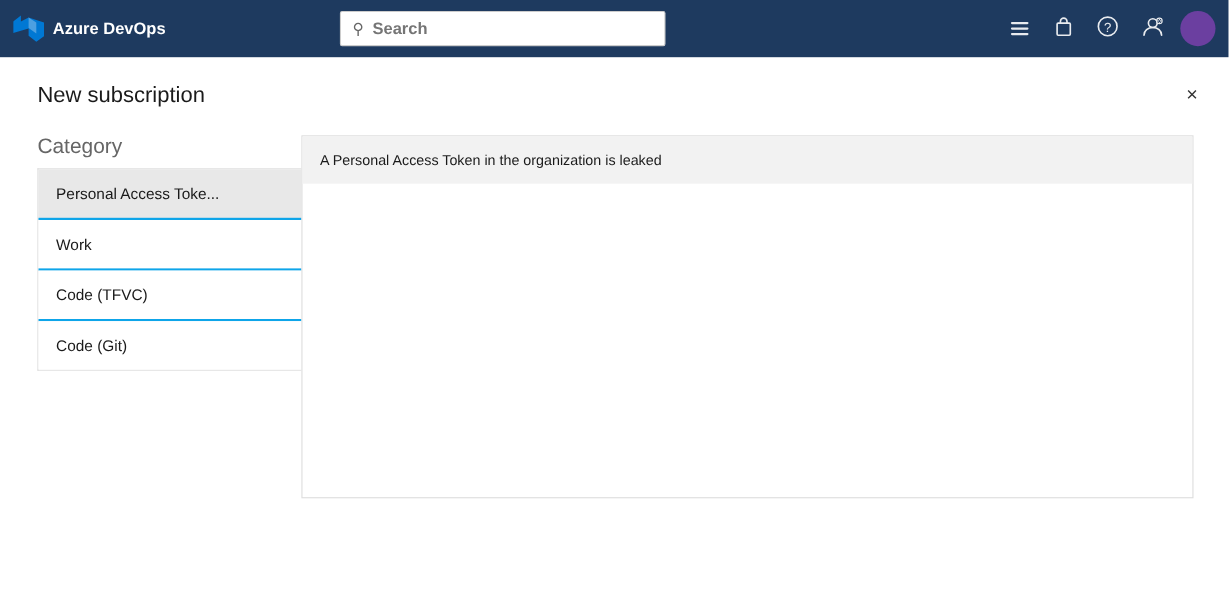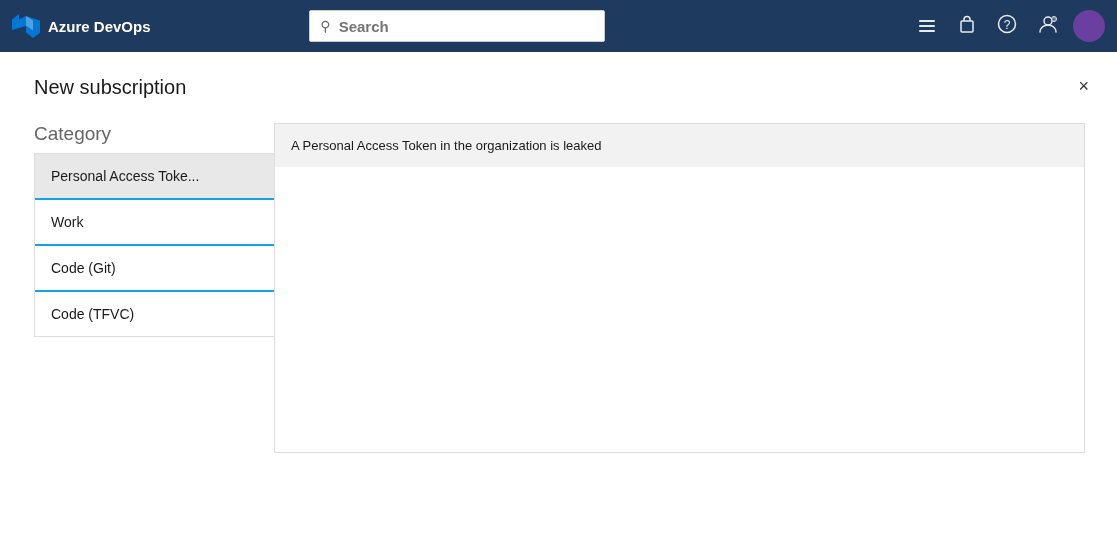--- a/index.html
+++ b/index.html
@@ -245,24 +245,24 @@
     <div class="category-col">
       <div class="column-header">Category</div>
       <div class="category-list">
         <div class="category-item selected">
           <span>Personal Access Toke...</span>
         </div>
         <div class="category-item">
           <span>Work</span>
         </div>
         <div class="category-item">
+          <span>Code (TFVC)</span>
+        </div>
+        <div class="category-item">
           <span>Code (Git)</span>
-        </div>
-        <div class="category-item">
-          <span>Code (TFVC)</span>
         </div>
       </div>
     </div>
 
     <div class="template-col">
       <div class="template-list">
         <div class="template-item">
           <span>A Personal Access Token in the organization is leaked</span>
         </div>
       </div>

